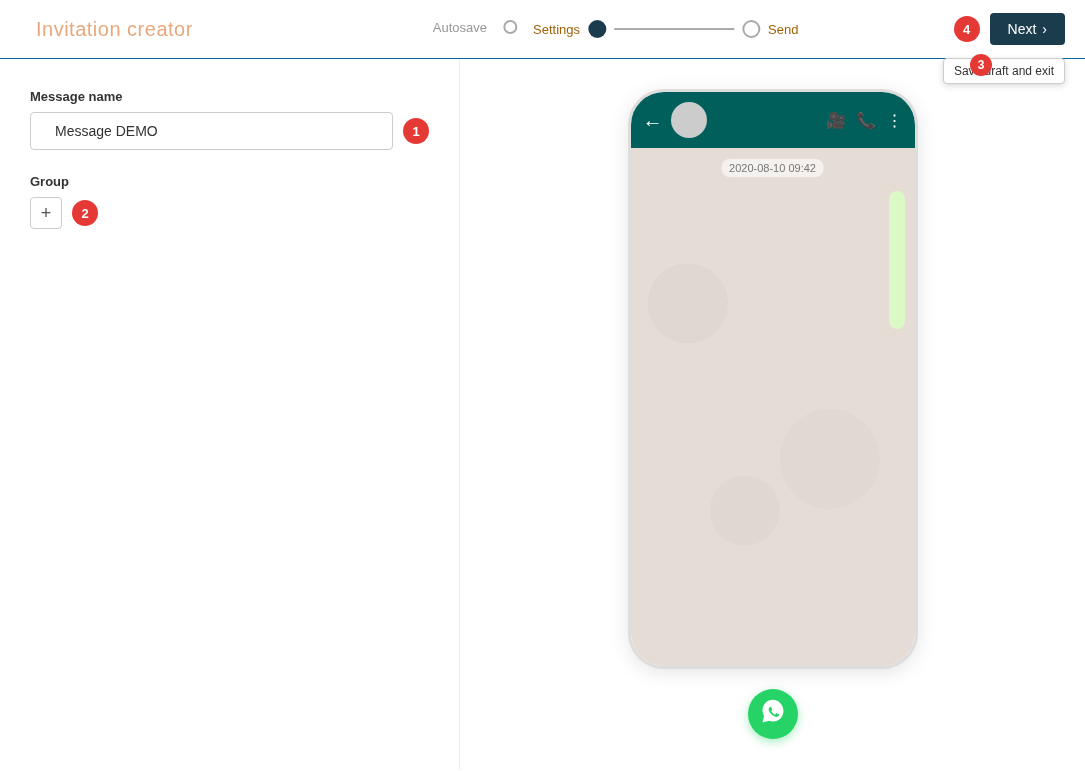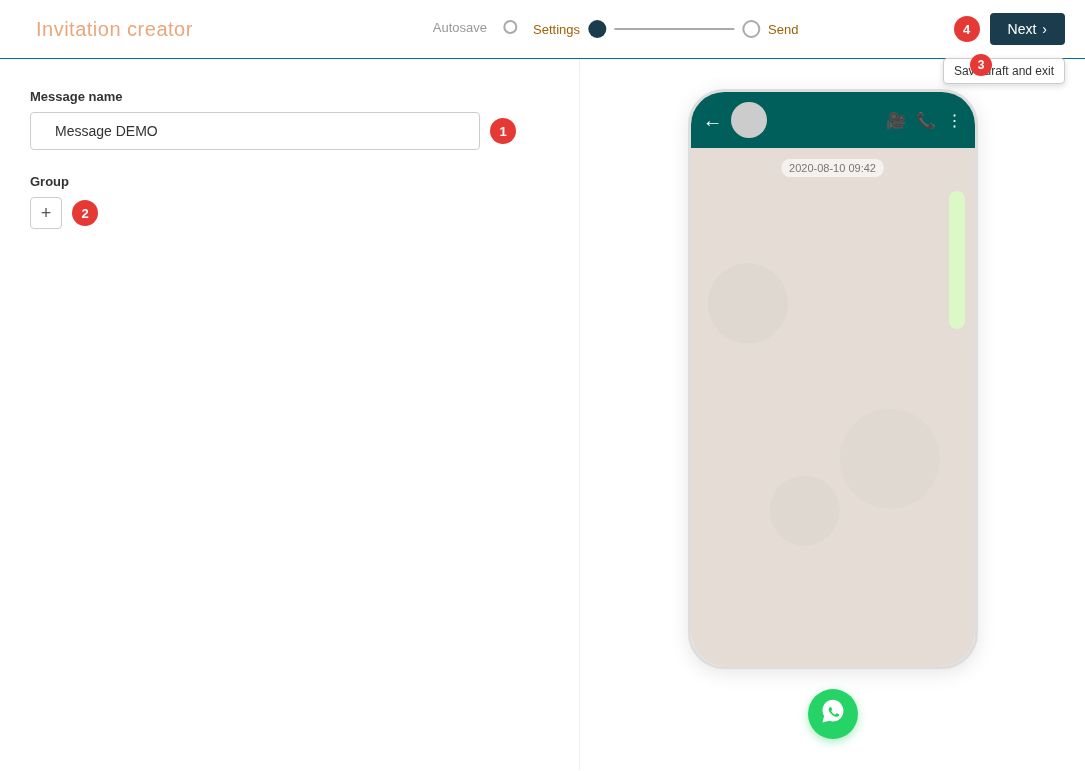--- a/index.html
+++ b/index.html
@@ -138,21 +138,21 @@
     }
 
     
     .main {
       display: flex;
       height: calc(771px - 60px);
     }
 
     
     .left-panel {
-      width: 580px;
+      width: 460px;
       padding: 30px 30px;
       border-right: 1px solid #eee;
     }
 
     .field-label {
       font-size: 13px;
       color: #333;
       font-weight: bold;
       margin-bottom: 8px;
     }

